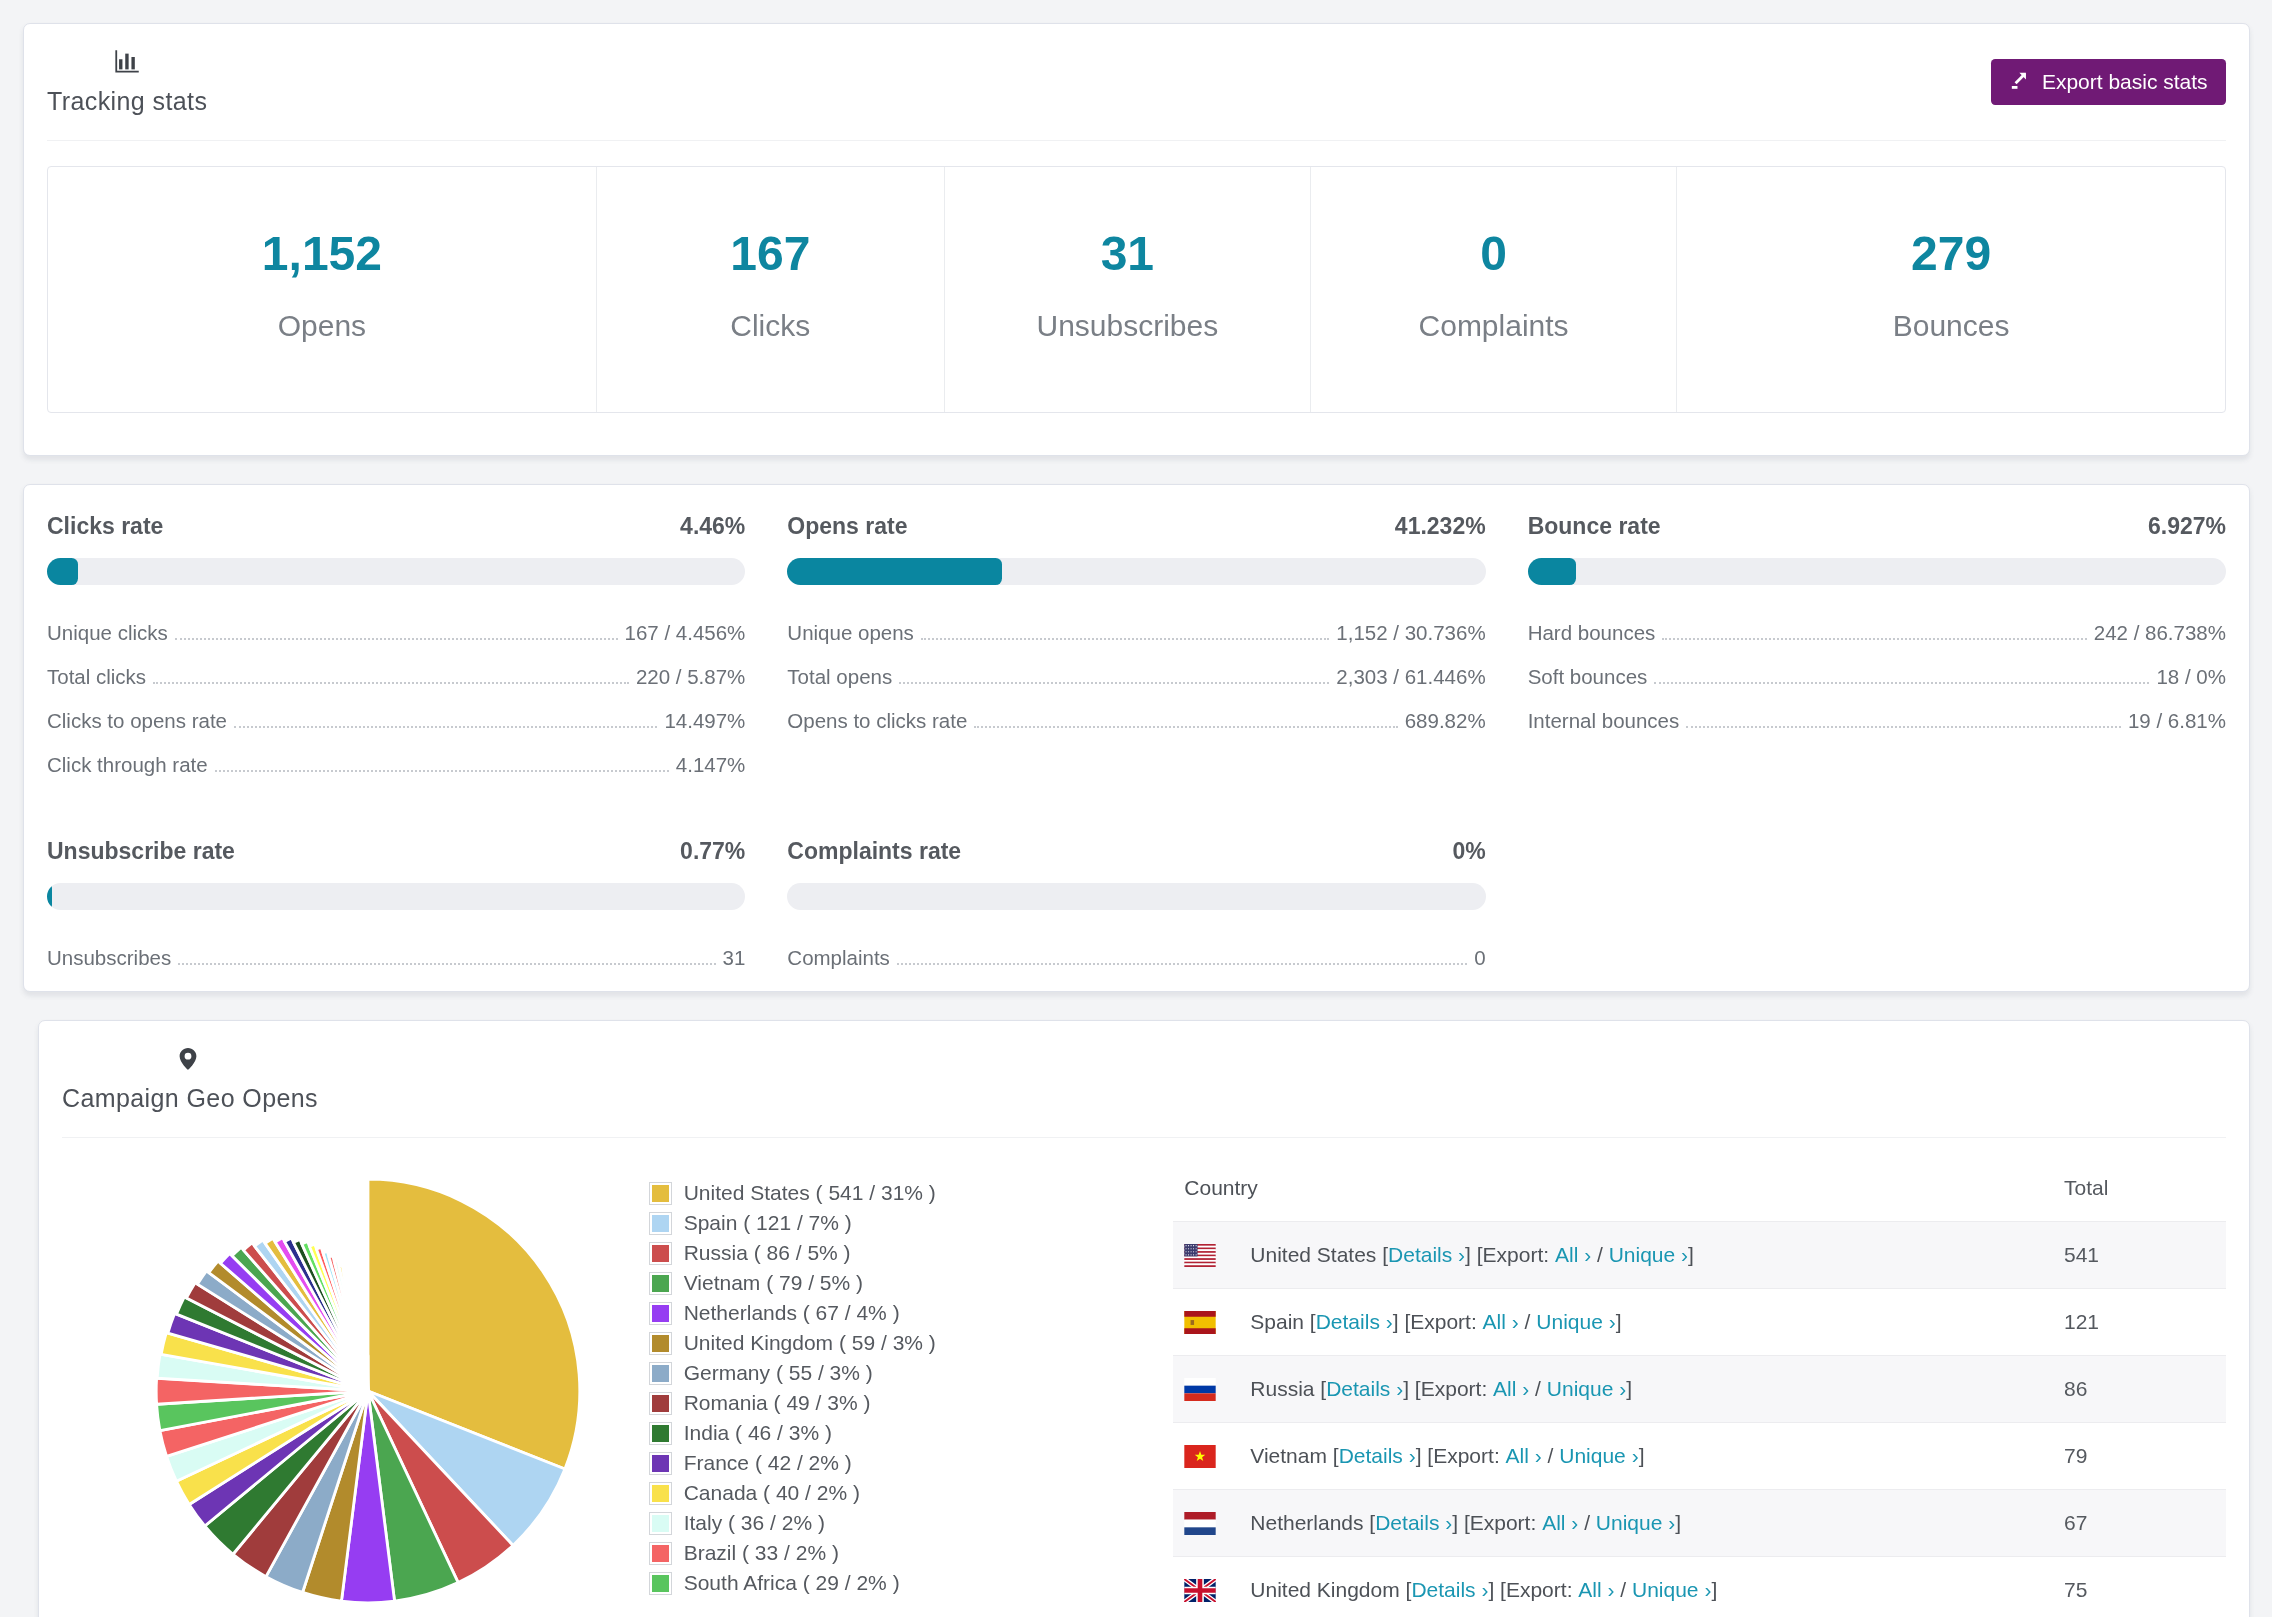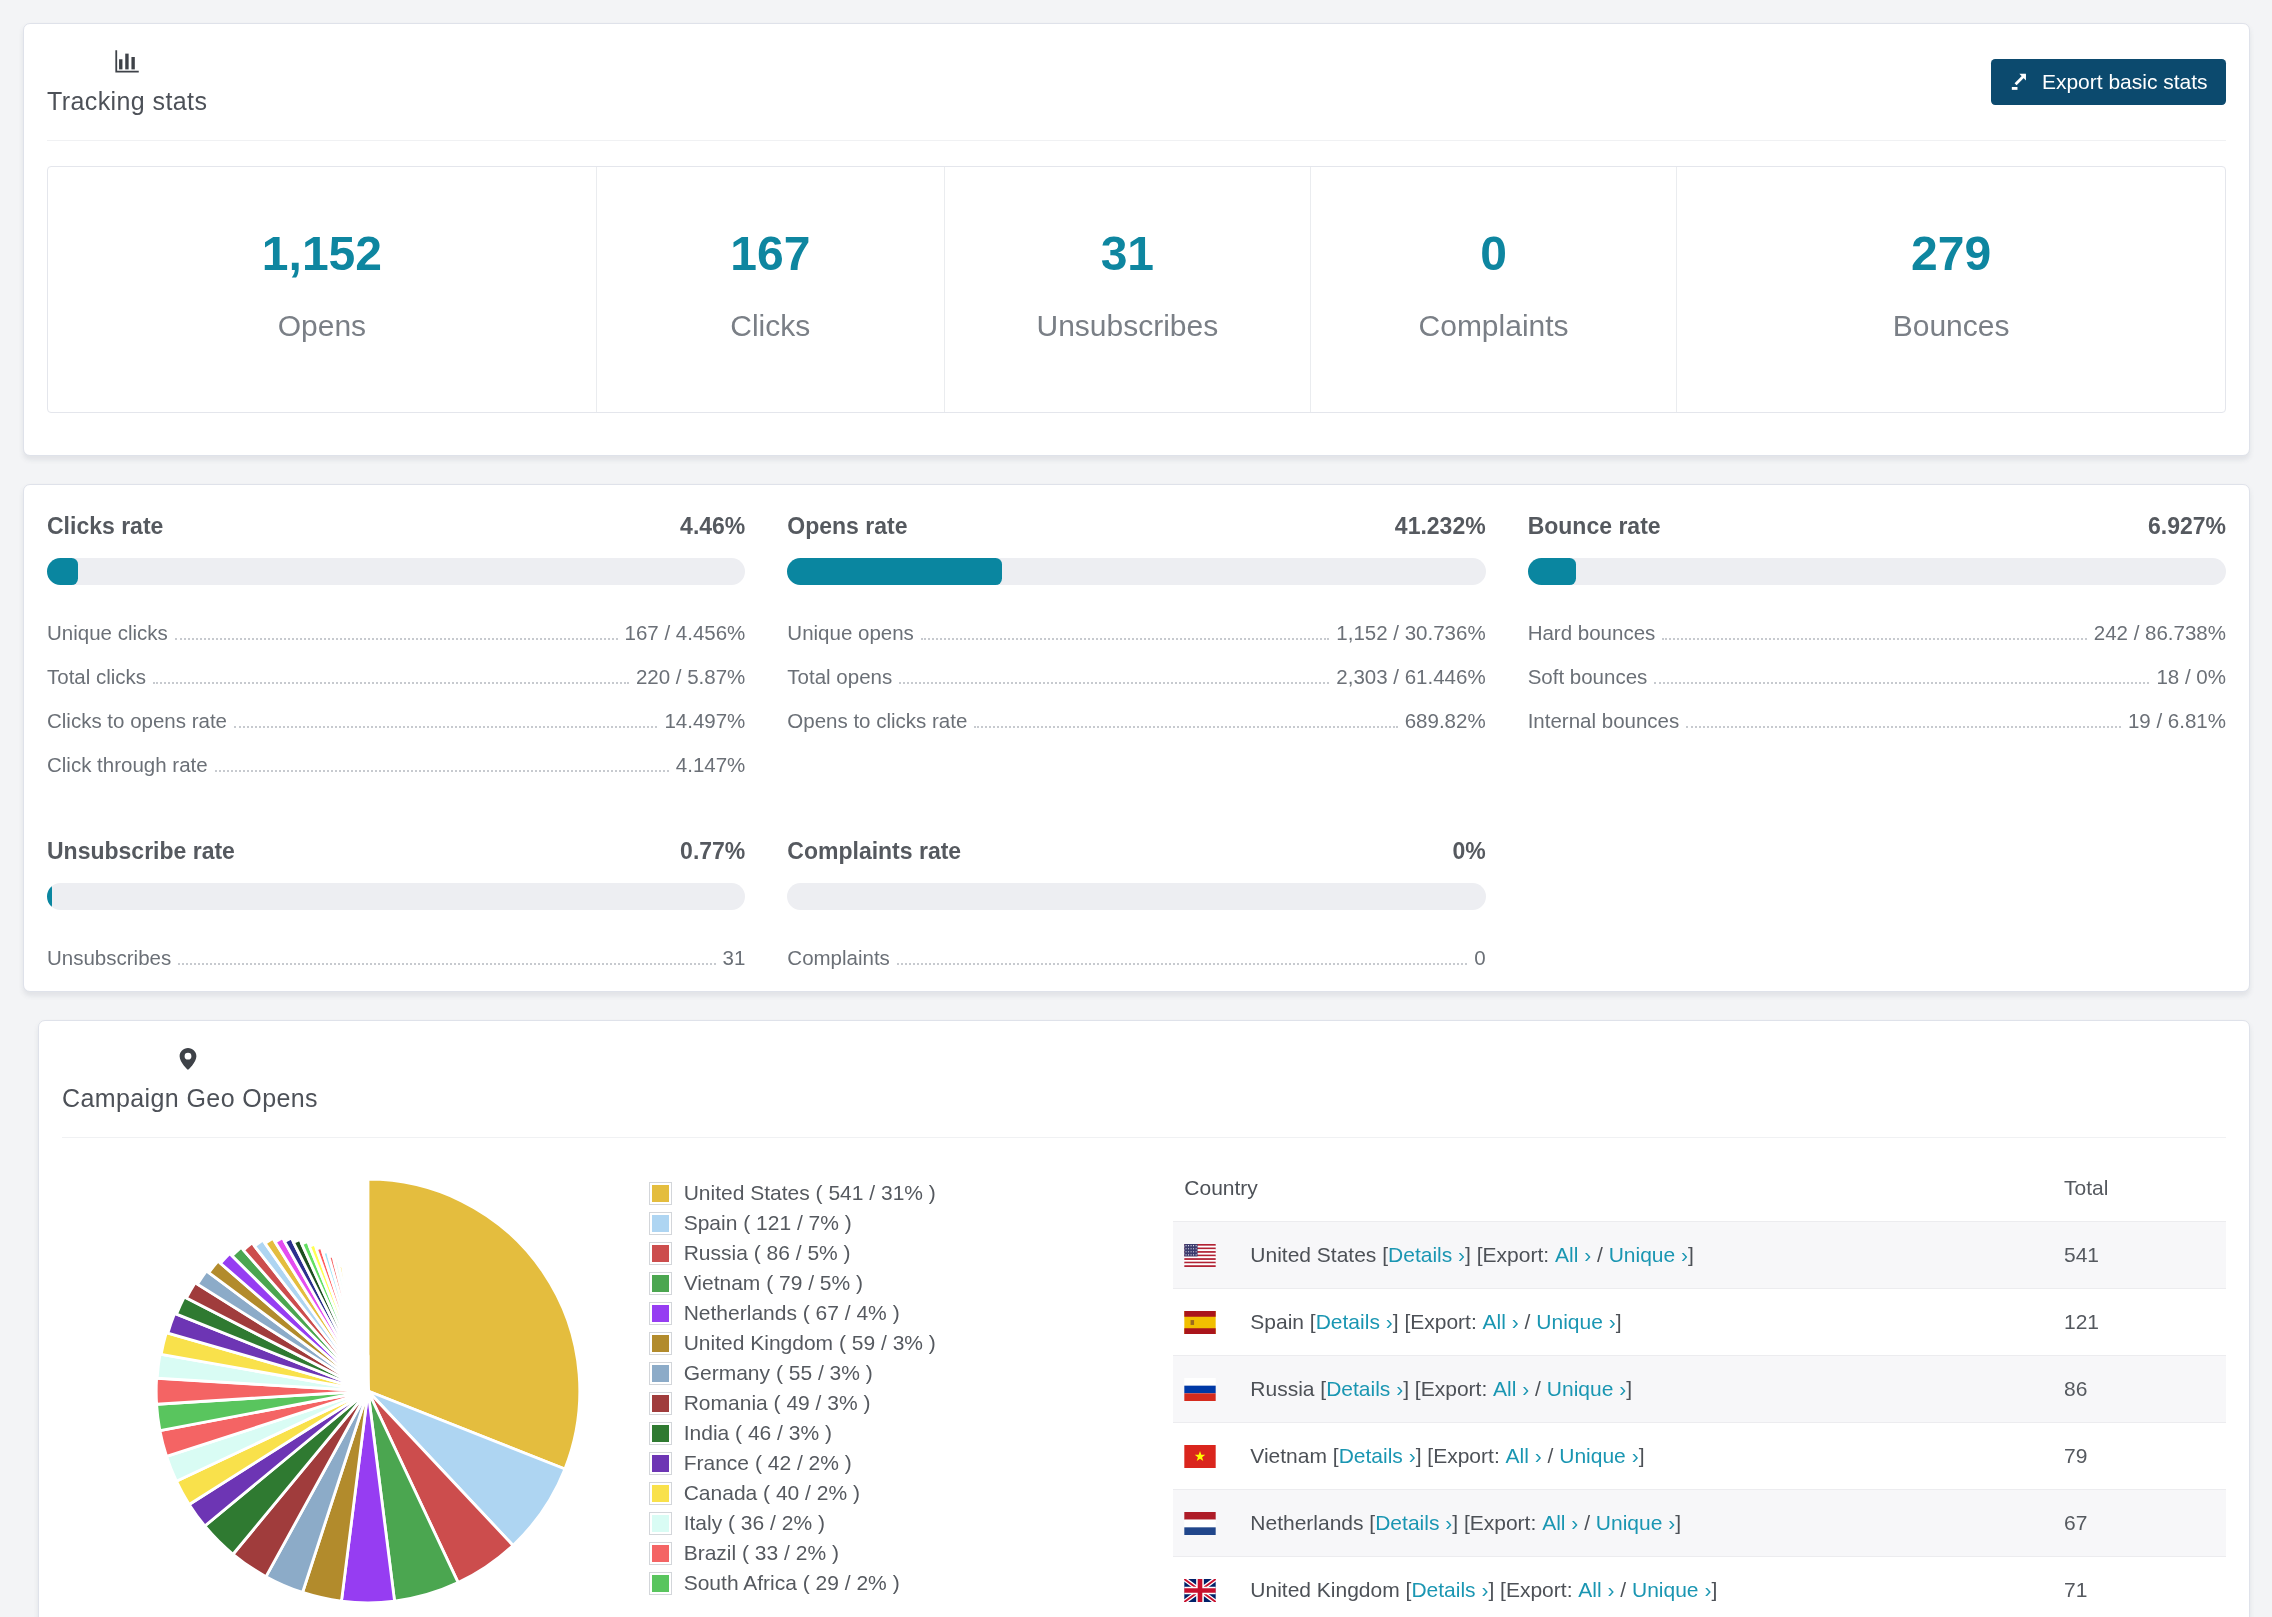--- a/index.html
+++ b/index.html
@@ -8,21 +8,21 @@
   .card{background:#fff;border:1.4px solid #dfe2ea;border-radius:7px;
     box-shadow:0 3.5px 5px rgba(70,80,100,.10);margin-bottom:28px;box-sizing:border-box;}
   
   .card-header{display:flex;align-items:center;justify-content:space-between;
     padding:24px 23px;}
   .hdr-left{display:flex;align-items:center;gap:12px;flex-direction:column;}
   .hdr-title{font-size:25px;color:#4d5158;letter-spacing:0.4px;}
   .hdr-divider{border-bottom:1.4px solid #f0f1f3;margin:0 23px;}
   .hdr-icon{width:27px;height:27px;flex:0 0 auto;}
   
-  .btn-teal{display:flex;align-items:center;gap:10px;background:#0c4a6e;color:#fff;
+  .btn-teal{display:flex;gap:10px;background:#701a75;color:#fff;
     border:none;border-radius:4.2px;padding:10.6px 18.4px;font-size:21px;cursor:pointer;
     font-family:"Liberation Sans",sans-serif;}
   
   .stats-panel{display:flex;margin:25px 23px 42px;border:1.4px solid #e4e6ec;
     border-radius:4px;}
   .stat-cell{flex-grow:1;flex-basis:0;text-align:center;padding:59px 0 69px;
     border-left:1.4px solid #eaecef;}
   .stat-cell:first-child{border-left:none;}
   .stat-value{font-size:48px;font-weight:bold;color:#0e86a0;}
   .stat-label{font-size:30px;color:#7a7f86;margin-top:28px;}
@@ -518,21 +518,21 @@
                 <span class="seg">United Kingdom</span>
                 <span class="seg"> [</span>
                 <a class="tlink seg">Details ›</a>
                 <span class="seg">] [</span>
                 <span class="seg">Export: </span>
                 <a class="tlink seg">All ›</a>
                 <span class="seg"> / </span>
                 <a class="tlink seg">Unique ›</a>
                 <span class="seg">]</span>
               </div>
-              <div class="gt-total">71</div>
+              <div class="gt-total">75</div>
             </div>
             <div class="gt-row striped"></div>
           </div>
       </div>
     </div>
   </div>
 
 </div>
 
 

